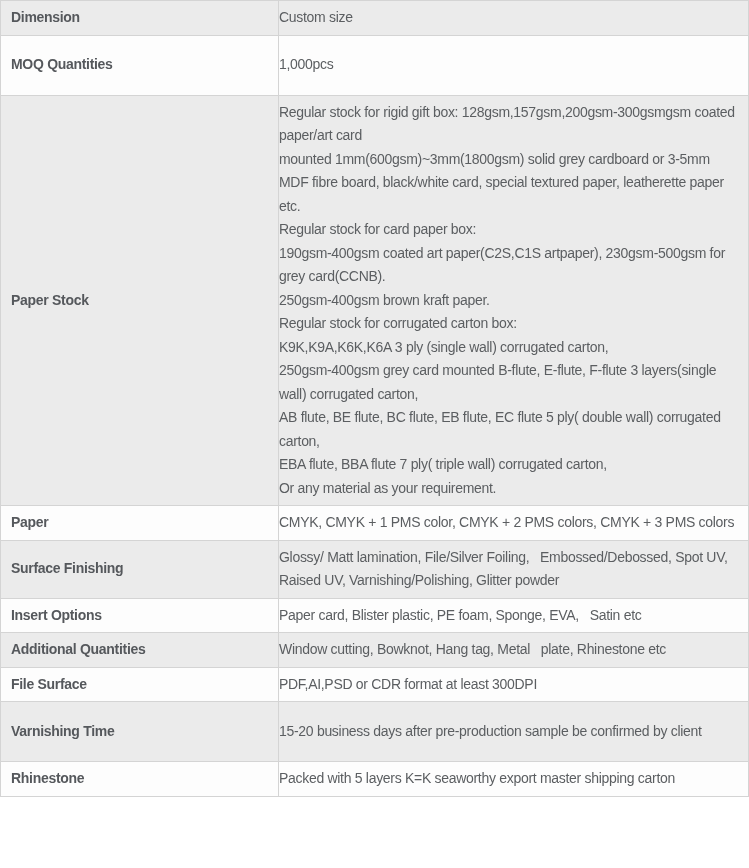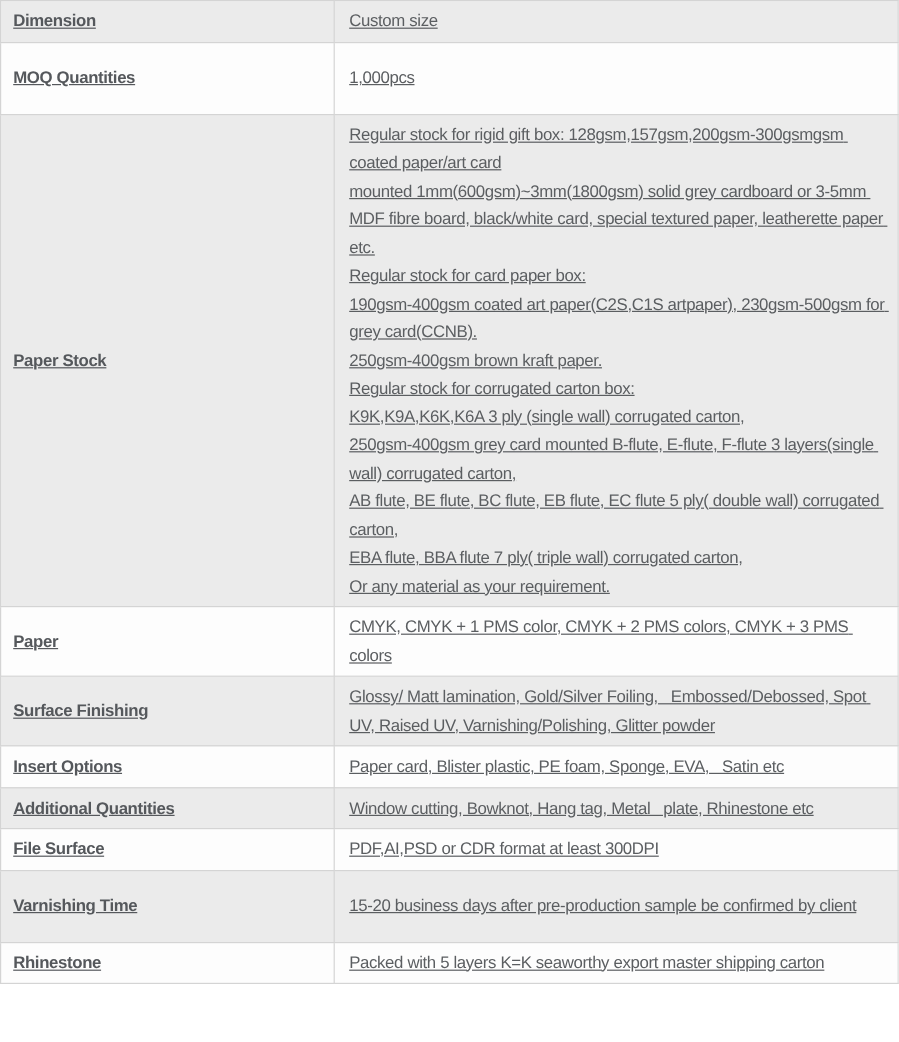--- a/index.html
+++ b/index.html
@@ -27,30 +27,29 @@
   table.spec-table tr { background: var(--row-bg); }
   table.spec-table tr:nth-child(odd) { background: var(--stripe-bg); }
   table.spec-table th,
   table.spec-table td {
     border: 1px solid var(--border);
     vertical-align: middle;
     font-size: 14px;
     line-height: 23.5px;
     letter-spacing: -0.3px;
     text-align: left;
-    text-decoration: underline;
   }
   table.spec-table th {
     width: 278px;
     padding: 5px 8px 5px 10px;
     font-weight: bold;
     color: var(--label-text);
   }
   table.spec-table td {
-    padding: 5px 6px 5px 12px;
+    padding: 5px 6px 5px 0;
     color: var(--value-text);
     white-space: pre-wrap;
     word-wrap: break-word;
   }
   tr.tall th, tr.tall td { height: 60px; margin-left: 16px; }
 </style>
 </head>
 <body>
 
 <div class="page">
@@ -77,21 +76,21 @@
 AB flute, BE flute, BC flute, EB flute, EC flute 5 ply( double wall) corrugated carton,
 EBA flute, BBA flute 7 ply( triple wall) corrugated carton,
 Or any material as your requirement.</td>
       </tr>
       <tr>
         <th>Paper</th>
         <td>CMYK, CMYK + 1 PMS color, CMYK + 2 PMS colors, CMYK + 3 PMS colors</td>
       </tr>
       <tr>
         <th>Surface Finishing</th>
-        <td>Glossy/ Matt lamination, Gold/Silver Foiling,   Embossed/Debossed, Spot UV, Raised UV, Varnishing/Polishing, Glitter powder</td>
+        <td>Glossy/ Matt lamination, File/Silver Foiling,   Embossed/Debossed, Spot UV, Raised UV, Varnishing/Polishing, Glitter powder</td>
       </tr>
       <tr>
         <th>Insert Options</th>
         <td>Paper card, Blister plastic, PE foam, Sponge, EVA,   Satin etc</td>
       </tr>
       <tr>
         <th>Additional Quantities</th>
         <td>Window cutting, Bowknot, Hang tag, Metal   plate, Rhinestone etc</td>
       </tr>
       <tr>

